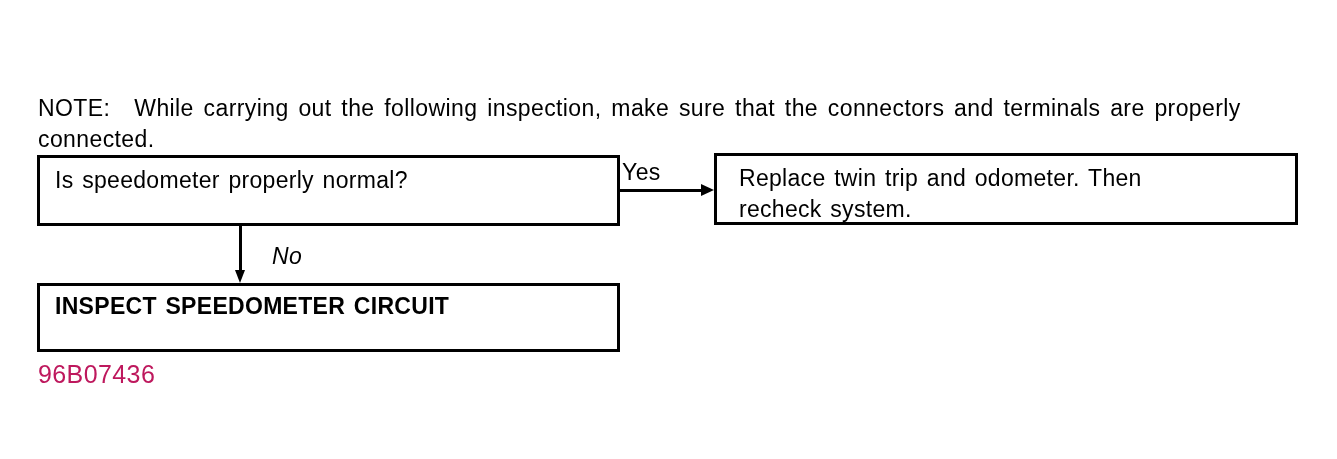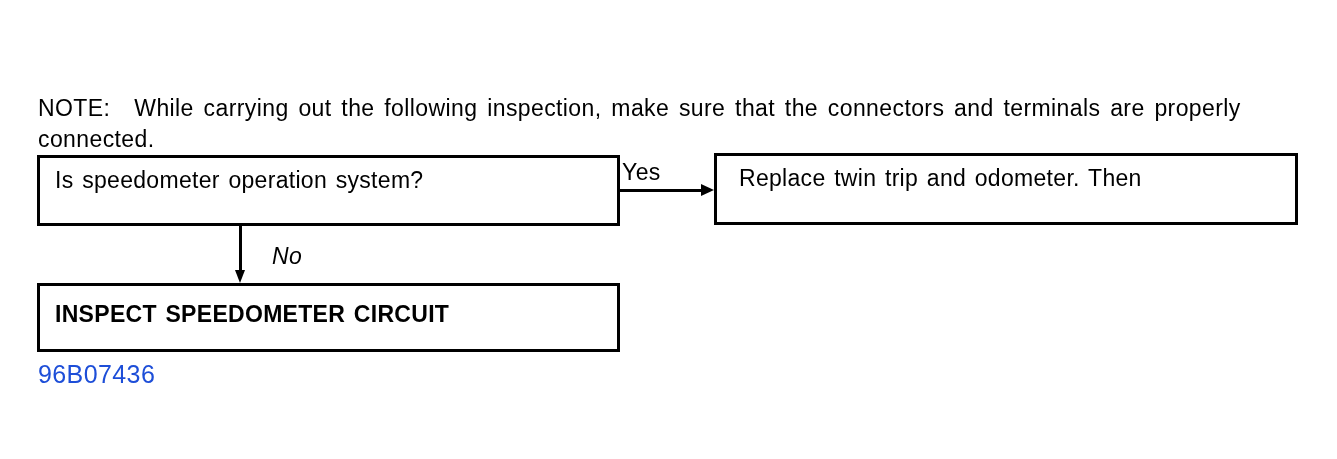--- a/index.html
+++ b/index.html
@@ -52,21 +52,21 @@
     top: 153px;
     width: 584px;
     height: 72px;
     padding: 7px 14px 0 22px;
   }
   .box-no {
     left: 37px;
     top: 283px;
     width: 583px;
     height: 69px;
-    padding: 13px 14px 0 15px;
+    padding: 5px 14px 0 15px;
     font-weight: bold;
     line-height: 30px;
   }
   .branch-label {
     position: absolute;
     font-size: 23px;
     letter-spacing: 0.4px;
     color: #000000;
   }
   .label-yes {
@@ -113,43 +113,44 @@
     border-left: 5.5px solid transparent;
     border-right: 5.5px solid transparent;
     border-top: 13px solid #000000;
   }
   .figure-code {
     position: absolute;
     left: 38px;
     top: 360px;
     font-size: 25px;
     letter-spacing: 0.4px;
-    color: #1d4ed8;
+    color: #be185d;
   }
   .box-line {
     display: block;
   }
 </style>
 </head>
 <body>
 
 <div class="page">
 
   <p class="note"><span class="note-label">NOTE:</span><span>While carrying out the following inspection, make sure that the connectors and terminals are properly connected.</span></p>
 
   <div class="fc-box box-question">
-    <span class="box-line">Is speedometer operation system?</span>
+    <span class="box-line">Is speedometer properly normal?</span>
   </div>
 
   <span class="branch-label label-yes">Yes</span>
   <div class="line-h"></div>
   <div class="arrowhead-right"></div>
 
   <div class="fc-box box-yes">
     <span class="box-line">Replace twin trip and odometer. Then</span>
+    <span class="box-line">recheck system.</span>
   </div>
 
   <div class="line-v"></div>
   <div class="arrowhead-down"></div>
   <span class="branch-label label-no">No</span>
 
   <div class="fc-box box-no">
     <span class="box-line">INSPECT SPEEDOMETER CIRCUIT</span>
   </div>
 

